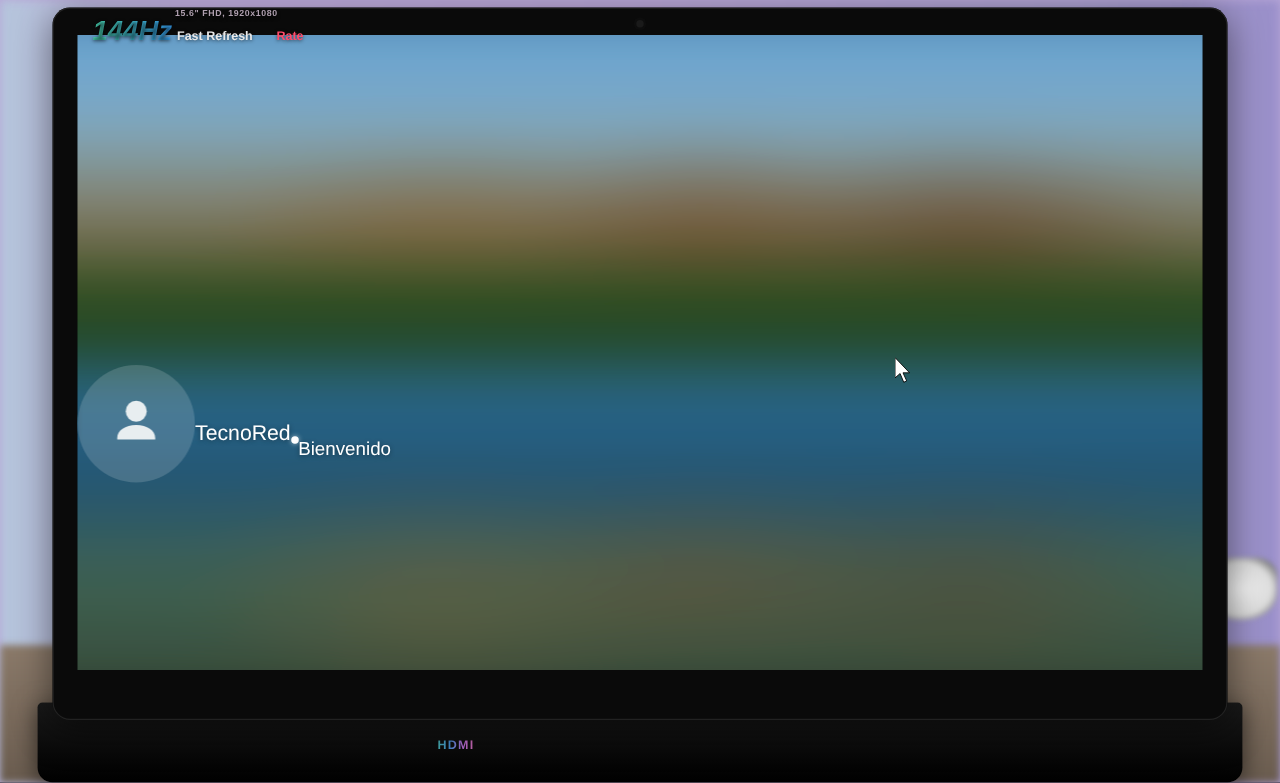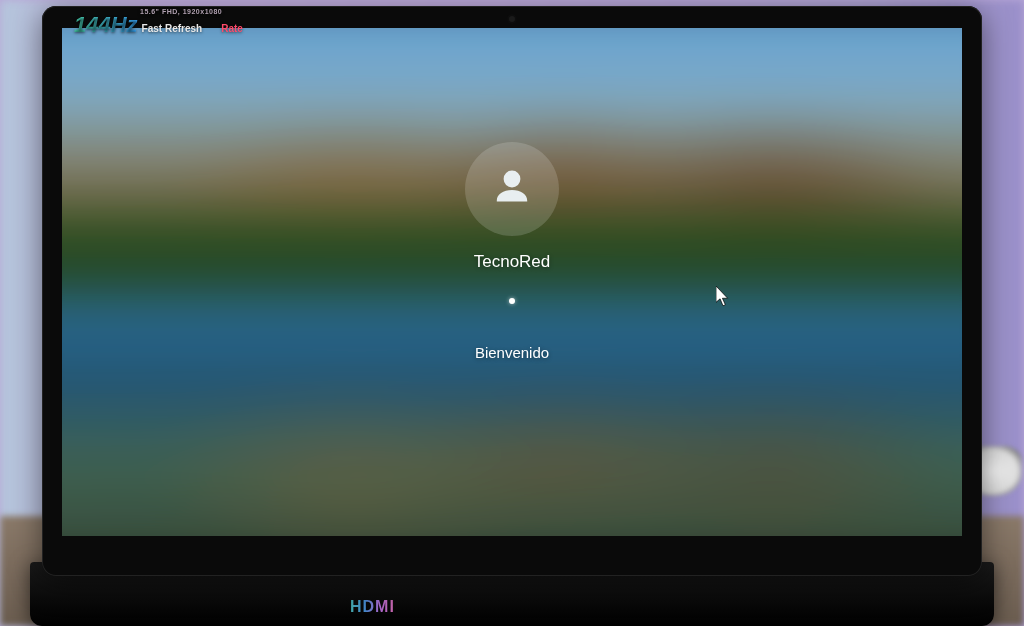--- a/index.html
+++ b/index.html
@@ -56,22 +56,22 @@
       position: absolute;
       top: 562px; left: 30px;
       width: 964px; height: 64px;
       background: linear-gradient(180deg, #1a1a1a 0%, #0a0a0a 60%, #000 100%);
       border-radius: 4px 4px 12px 12px;
       box-shadow: 0 4px 20px rgba(0,0,0,0.6);
     }
     
     .hdmi-label {
       position: absolute;
-      bottom: 10px; left: 320px;
-      font-size: 16px; font-weight: 800;
+      bottom: 24px; left: 320px;
+      font-size: 10px; font-weight: 800;
       letter-spacing: 1px;
       background: linear-gradient(90deg,#4aa,#48c,#a6c,#c6a);
       -webkit-background-clip: text; background-clip: text;
       color: transparent;
       filter: blur(0.5px);
     }
     
     
     .badge {
       position: absolute;
@@ -119,21 +119,21 @@
       background: 
         radial-gradient(ellipse 220px 100px at 55% 40%, rgba(122,88,56,0.7) 0%, transparent 70%),
         radial-gradient(ellipse 260px 120px at 35% 35%, rgba(138,106,66,0.6) 0%, transparent 70%),
         radial-gradient(ellipse 240px 110px at 75% 38%, rgba(106,74,48,0.6) 0%, transparent 70%);
       transform: scaleY(-1); opacity:0.75; }
     
     
     .login {
       position: absolute;
       top: 0; left: 0; right: 0; bottom: 0;
-      display: flex; flex-direction: column; align-items: center;
+      display: flex; flex-direction: row; align-items: center;
       padding-top: 114px;
       background: rgba(0,0,0,0.08);
     }
     
     .avatar {
       width: 94px; height: 94px;
       border-radius: 50%;
       background: rgba(255,255,255,0.16);
       display: flex; align-items: center; justify-content: center;
       backdrop-filter: blur(2px);

